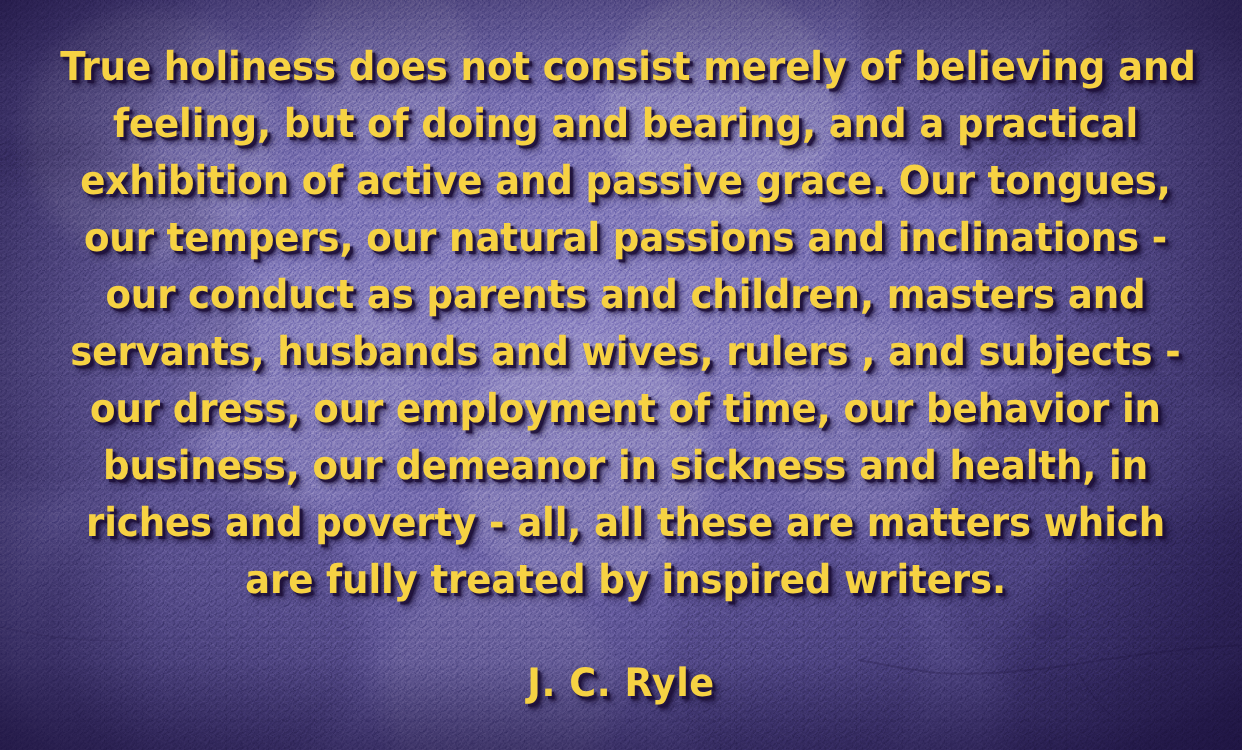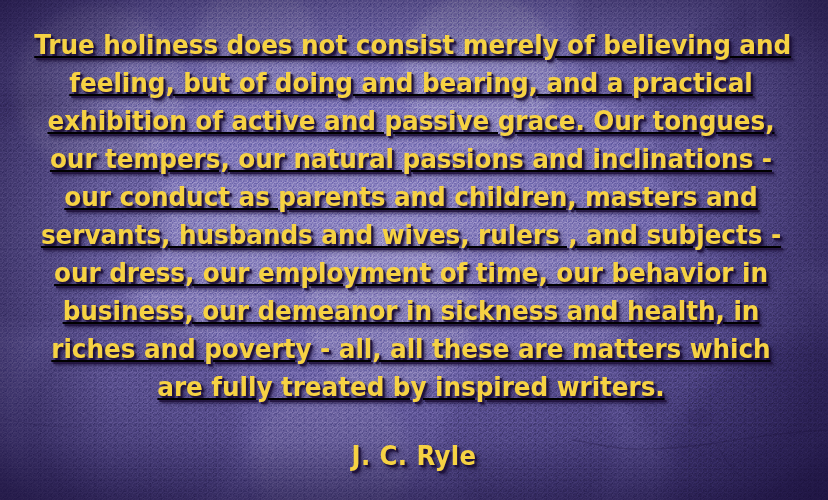--- a/index.html
+++ b/index.html
@@ -101,23 +101,22 @@
       linear-gradient(to right, rgba(22,12,54,0.34) 0%, rgba(0,0,0,0) 13%, rgba(0,0,0,0) 87%, rgba(22,12,54,0.34) 100%),
       linear-gradient(to bottom, rgba(22,12,54,0.22) 0%, rgba(0,0,0,0) 11%, rgba(0,0,0,0) 88%, rgba(22,12,54,0.30) 100%);
   }
 
   
   #quote-content {
     position: absolute;
     inset: 0;
     display: flex;
     flex-direction: column;
-    align-items: flex-start;
+    align-items: flex-end;
     z-index: 5;
-    text-decoration: underline;
   }
 
   #quote-text {
     width: 806px;
     margin: 0;
     padding: 26px 8px 0 8px;
     text-align: center;
     font-family: "DejaVu Sans", "Liberation Sans", sans-serif;
     font-weight: bold;
     font-size: 26.5px;

